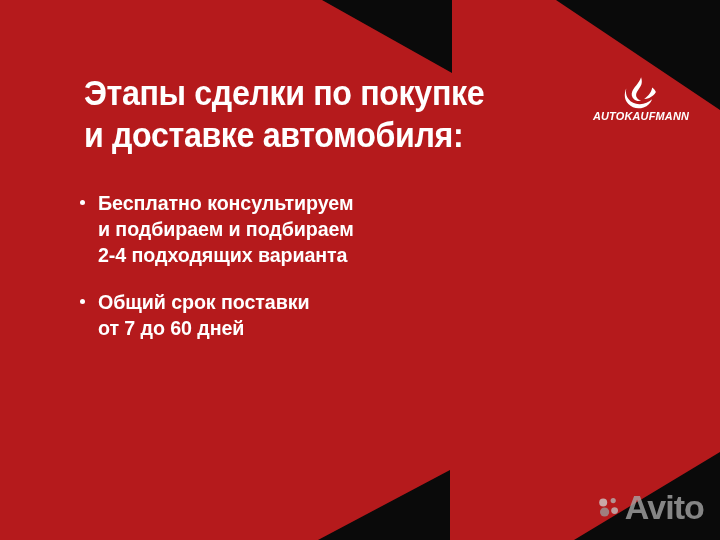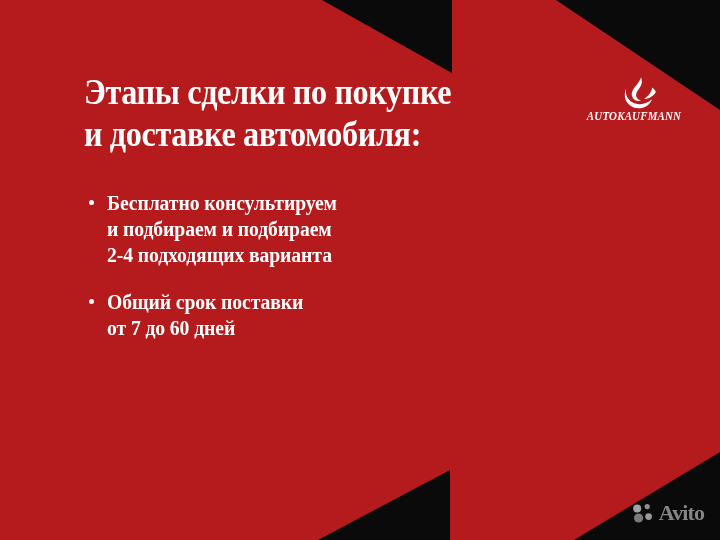--- a/index.html
+++ b/index.html
@@ -7,21 +7,21 @@
     margin: 0;
     padding: 0;
     background: #000000;
   }
   #banner {
     position: relative;
     width: 720px;
     height: 540px;
     overflow: hidden;
     background: #14532d;
-    font-family: Liberation Serif, serif;
+    font-family: Liberation Sans, sans-serif;
     -webkit-font-smoothing: antialiased;
   }
 
   
   #bg-layer {
     position: absolute;
     inset: 0;
     width: 720px;
     height: 540px;
     display: block;
@@ -46,20 +46,21 @@
     transform-origin: left center;
   }
 
   
   #brand {
     position: absolute;
     left: 584px;
     top: 76px;
     width: 114px;
     z-index: 6;
+    text-align: center;
   }
   #brand-mark {
     display: block;
     margin: 0 auto;
     width: 34px;
     height: 33px;
   }
   #brand-word {
     display: block;
     margin-top: 1px;
@@ -67,21 +68,21 @@
     font-size: 11.5px;
     font-weight: bold;
     font-style: italic;
     letter-spacing: 0.2px;
     transform: scaleX(0.95);
   }
 
   
   #bullets {
     position: absolute;
-    left: 86px;
+    left: 77px;
     top: 190px;
     width: 560px;
     z-index: 5;
   }
   .bullet-item {
     position: relative;
     display: block;
     padding-left: 21px;
     margin-bottom: 21px;
   }
@@ -114,21 +115,21 @@
     bottom: 16px;
     z-index: 7;
     display: flex;
     align-items: center;
     gap: 5px;
     opacity: 0.78;
   }
   #avito-dots { display: block; width: 22px; height: 20px; }
   #avito-word {
     color: #a8a8a8;
-    font-size: 22px;
+    font-size: 34px;
     font-weight: bold;
     letter-spacing: -0.9px;
     line-height: 1;
   }
 </style>
 </head>
 <body>
 
 <div id="banner">
 

